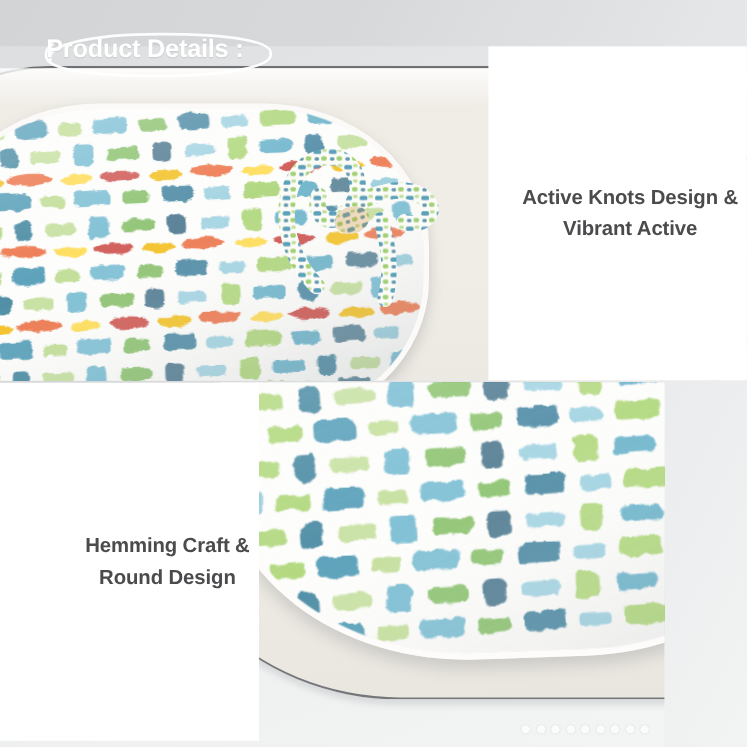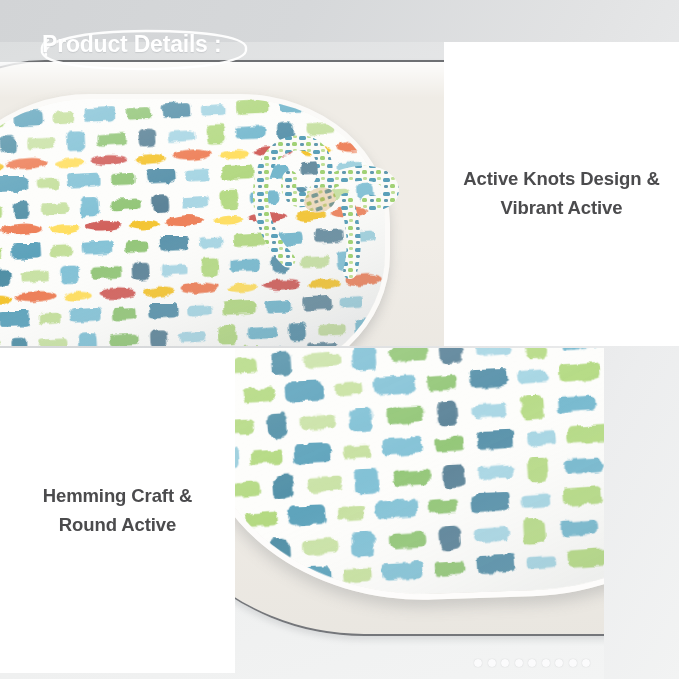--- a/index.html
+++ b/index.html
@@ -122,21 +122,21 @@
     width: 100%; height: 100%;
     background: #fdfdfb;
   }
 
   
   .text-panel {
     position: absolute;
     background: #ffffff;
     display: flex;
     align-items: center;
-    justify-content: center;
+    justify-content: flex-end;
     z-index: 30;
   }
   #panel-top-right {
     left: 444px; top: 42px;
     width: 235px; height: 304px;
   }
   #panel-bottom-left {
     left: 0; top: 348px;
     width: 235px; height: 325px;
   }
@@ -416,21 +416,21 @@
             <stop offset="0.55" stop-color="#ffffff" stop-opacity="0.03"></stop>
             <stop offset="1" stop-color="#9aa0a4" stop-opacity="0.20"></stop>
           </linearGradient>
         </defs>
       </svg>
     </div>
 
     <div class="text-panel" id="panel-bottom-left" style="left:0; top:0; height:325px;">
       <div class="caption">
         <span>Hemming Craft &amp;</span><br>
-        <span>Round Active</span>
+        <span>Round Design</span>
       </div>
     </div>
 
     <div id="dots">
       <span class="dot"></span>
       <span class="dot"></span>
       <span class="dot"></span>
       <span class="dot"></span>
       <span class="dot"></span>
       <span class="dot"></span>

